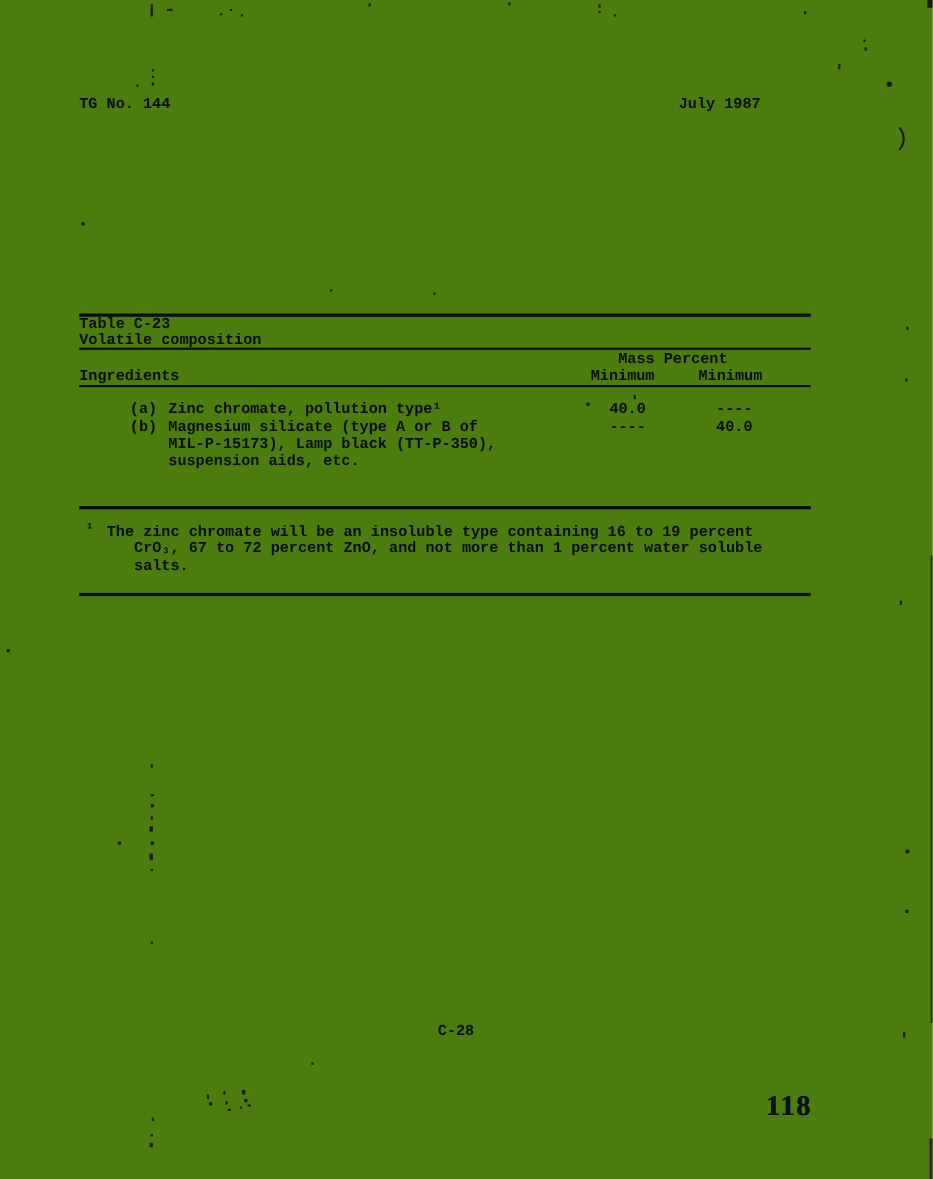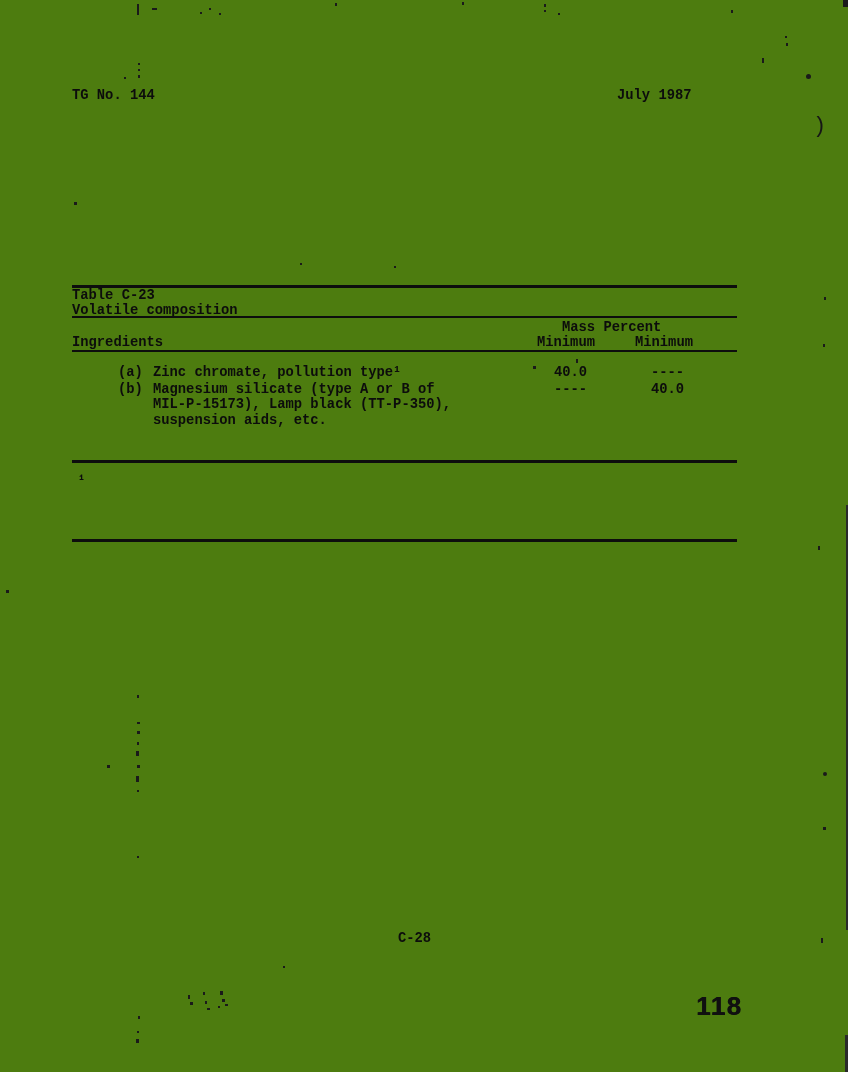--- a/index.html
+++ b/index.html
@@ -7,21 +7,21 @@
     position:relative;width:848px;height:1072px;background:#4d7c0f;
     font-family:"Liberation Mono","DejaVu Sans Mono",monospace;
     font-weight:700;color:#0c0c0c;overflow:hidden;
     -webkit-font-smoothing:none;
   }
   .t{position:absolute;white-space:pre;font-size:13.8px;line-height:15.3px;}
   .rule{position:absolute;left:72px;width:665px;background:#0d0d0d;}
   .speck{position:absolute;background:#1a1a1a;}
   .round{border-radius:50%;}
   .stamp{
-    position:absolute;font-family:Liberation Sans, sans-serif;
+    position:absolute;font-family:Liberation Serif, serif;
     font-weight:700;font-size:26px;letter-spacing:1.5px;color:#101010;
     text-shadow:0.6px 0 0 currentColor;
   }
   .paren{position:absolute;font-size:22px;font-weight:400;color:#161616;}
   .edge-line{position:absolute;background:#2a2a2a;}
 </style>
 </head>
 <body>
 
 <div class="page">
@@ -53,20 +53,23 @@
     <div class="t" style="left:118px;top:382px">(b)</div>
     <div class="t" style="left:153px;top:382px">Magnesium silicate (type A or B of
 MIL-P-15173), Lamp black (TT-P-350),
 suspension aids, etc.</div>
     <div class="t" style="left:554px;top:382px">----</div>
     <div class="t" style="left:651px;top:382px">40.0</div>
   </div>
 
   <div class="rule" style="top:460px;height:3px"></div>
   <div class="t" style="left:78px;top:474px;font-size:12px">¹</div>
+  <div class="t" style="left:97px;top:477px">The zinc chromate will be an insoluble type containing 16 to 19 percent
+   CrO₃, 67 to 72 percent ZnO, and not more than 1 percent water soluble
+   salts.</div>
   <div class="rule" style="top:539px;height:3px"></div>
 
 
   <div class="t" style="left:398px;top:931px">C-28</div>
   <div class="stamp" style="left:696px;top:991px">118</div>
 
   <div class="paren" style="left:813px;top:114px">)</div>
 
   <div>
     <div class="speck" style="left:137px;top:4px;width:2px;height:11px"></div>

